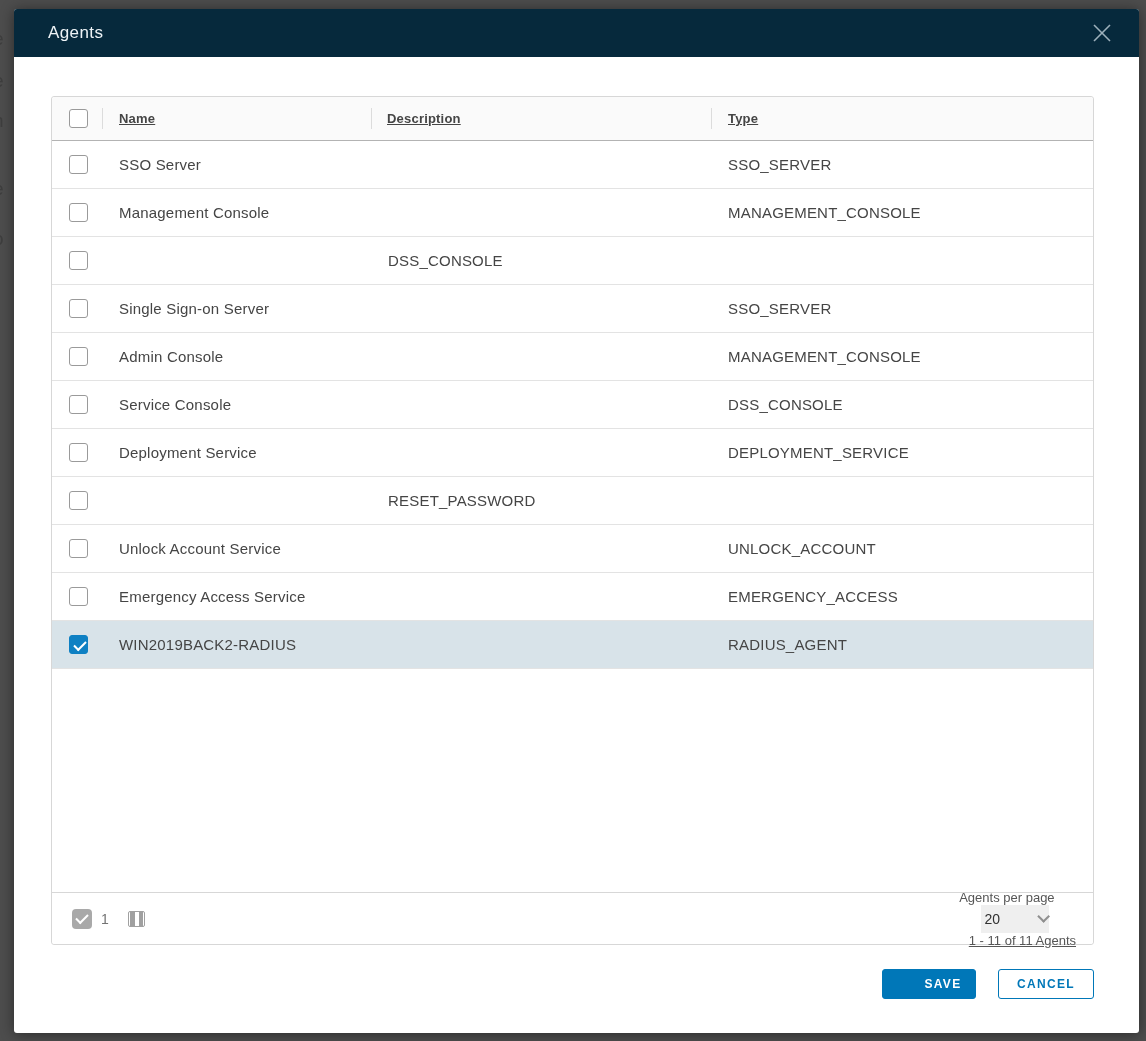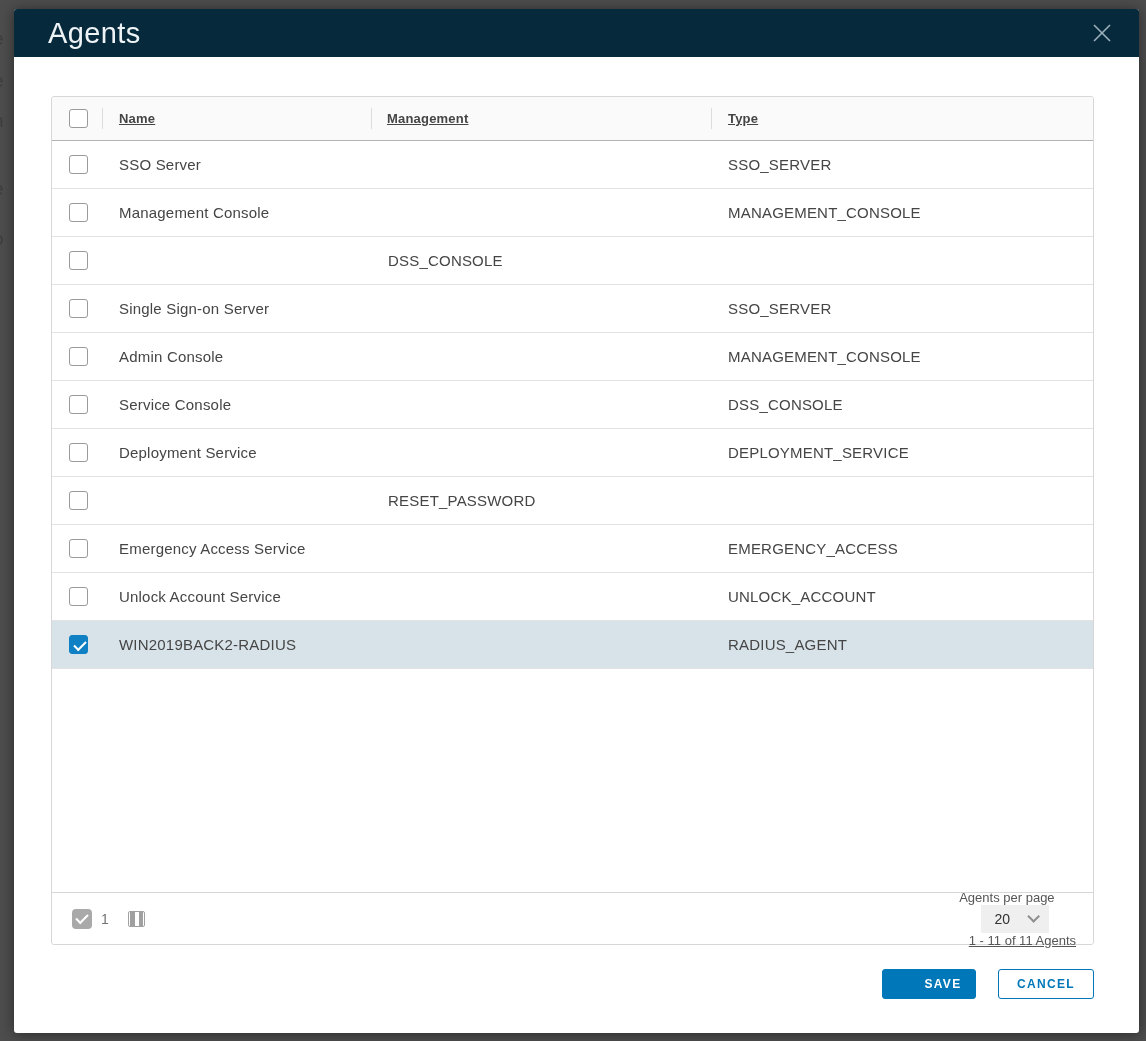--- a/index.html
+++ b/index.html
@@ -27,21 +27,21 @@
     background:#fff; border-radius:3px; overflow:hidden;
     box-shadow: 0 1px 14px rgba(0,0,0,.45);
     display:flex; flex-direction:column;
   }
 
   .modal-header {
     height:48px; flex:0 0 48px; background: var(--header_bg, #06293c);
     display:flex; align-items:center; padding:0 24px 0 34px;
   }
   .modal-title {
-    color:#eef3f6; font-size:29px; font-weight:300; letter-spacing:.4px;
+    color:#eef3f6; font-size:17px; font-weight:300; letter-spacing:.4px;
   }
   .close-btn {
     margin-left:auto; background:none; border:none; cursor:pointer;
     width:26px; height:26px; display:flex; align-items:center; justify-content:center;
   }
 
   .modal-body { flex:1; padding:39px 45px 0 37px; display:flex; flex-direction:column; }
 
   .datagrid {
     height:849px; flex:0 0 849px;
@@ -103,21 +103,21 @@
   .cols-icon {
     width:17px; height:16px; margin-left:19px; display:inline-block;
     border:1px solid #a0a0a0; border-radius:2px; background:#fff;
     background-image: linear-gradient(#a0a0a0,#a0a0a0), linear-gradient(#a0a0a0,#a0a0a0);
     background-size:5px 100%, 4px 100%; background-position:1px 0, 10px 0; background-repeat:no-repeat;
     cursor:pointer;
   }
   .foot-right { margin-left:auto; display:flex; align-items:center;flex-direction:column; }
   .pagesize {
     width:68px; height:28px; background:#efefef; margin-left:17px;
-    display:flex; align-items:center; padding:0 13px; cursor:pointer;
+    display:flex; align-items:center; padding:0 3px; cursor:pointer;
     color:#313131; font-size:14px;
   }
   .chev {
     margin-left:auto; width:9px; height:9px; border-right:2px solid #8f8f8f; border-bottom:2px solid #8f8f8f;
     transform:rotate(45deg) translateY(-3px);
   }
   .range-text { margin-left:31px; color:#565656;text-decoration:underline; }
 
   .actions { margin-top:24px; display:flex; justify-content:flex-end; gap:22px; }
   .btn {
@@ -151,21 +151,21 @@
   </div>
 
   <div class="modal-body">
     <div class="datagrid">
 
       <div class="dg-header">
         <div class="hcell cb-cell sep">
           <span class="checkbox"></span>
         </div>
         <div class="hcell pad-name sep">Name</div>
-        <div class="hcell pad-desc sep">Management</div>
+        <div class="hcell pad-desc sep">Description</div>
         <div class="hcell pad-type">Type</div>
       </div>
 
       <div id="rows">
           <div class="dg-row">
     <div class="cell cb-cell">
       <span class="checkbox"></span>
     </div>
     <div class="cell pad-name c-name">SSO Server</div>
     <div class="cell pad-desc c-desc"></div>
@@ -222,31 +222,31 @@
     <div class="cell cb-cell">
       <span class="checkbox"></span>
     </div>
     <div class="cell pad-desc c-desc"></div>
     <div class="cell pad-type c-type">RESET_PASSWORD</div>
   </div>
           <div class="dg-row">
     <div class="cell cb-cell">
       <span class="checkbox"></span>
     </div>
+    <div class="cell pad-name c-name">Unlock Account Service</div>
+    <div class="cell pad-desc c-desc"></div>
+    <div class="cell pad-type c-type">UNLOCK_ACCOUNT</div>
+  </div>
+          <div class="dg-row">
+    <div class="cell cb-cell">
+      <span class="checkbox"></span>
+    </div>
     <div class="cell pad-name c-name">Emergency Access Service</div>
     <div class="cell pad-desc c-desc"></div>
     <div class="cell pad-type c-type">EMERGENCY_ACCESS</div>
-  </div>
-          <div class="dg-row">
-    <div class="cell cb-cell">
-      <span class="checkbox"></span>
-    </div>
-    <div class="cell pad-name c-name">Unlock Account Service</div>
-    <div class="cell pad-desc c-desc"></div>
-    <div class="cell pad-type c-type">UNLOCK_ACCOUNT</div>
   </div>
           <div class="dg-row selected">
     <div class="cell cb-cell">
       <span class="checkbox checked"></span>
     </div>
     <div class="cell pad-name c-name">WIN2019BACK2-RADIUS</div>
     <div class="cell pad-desc c-desc"></div>
     <div class="cell pad-type c-type">RADIUS_AGENT</div>
   </div>
         </div>

